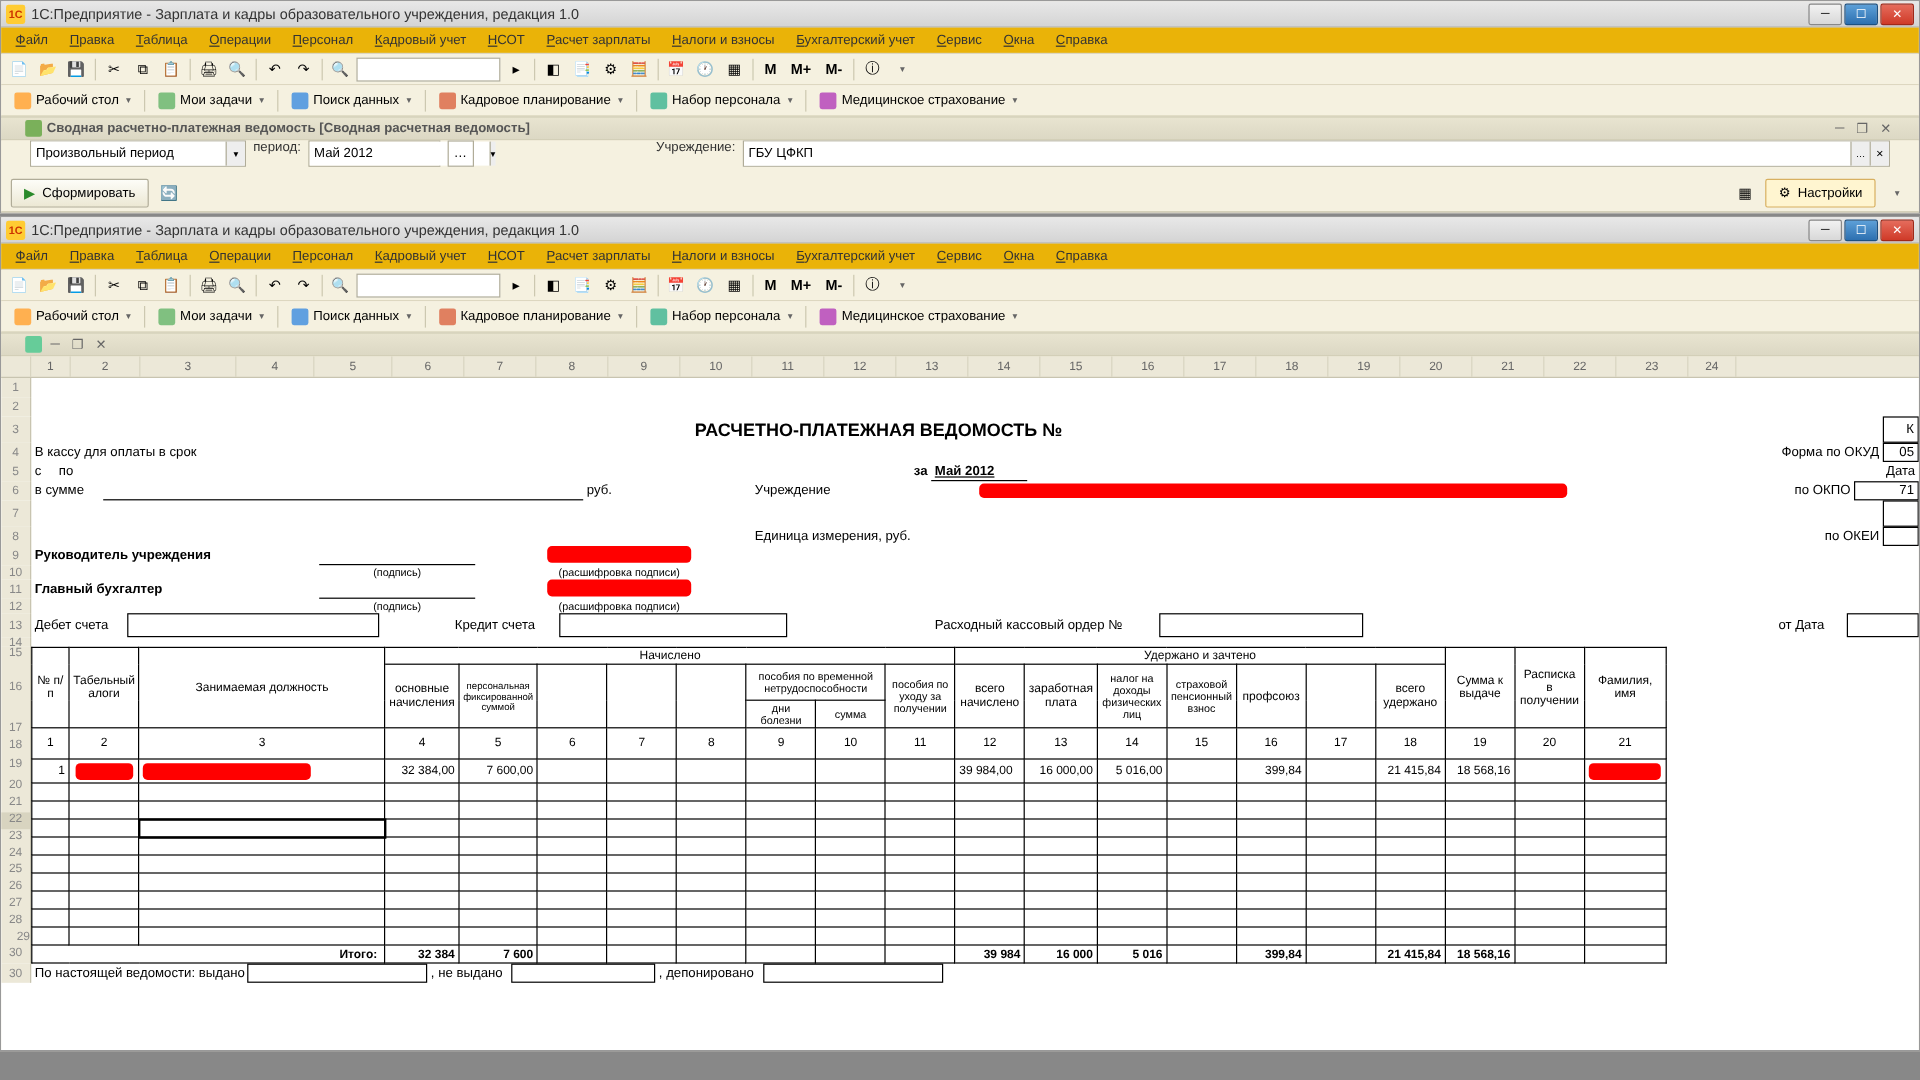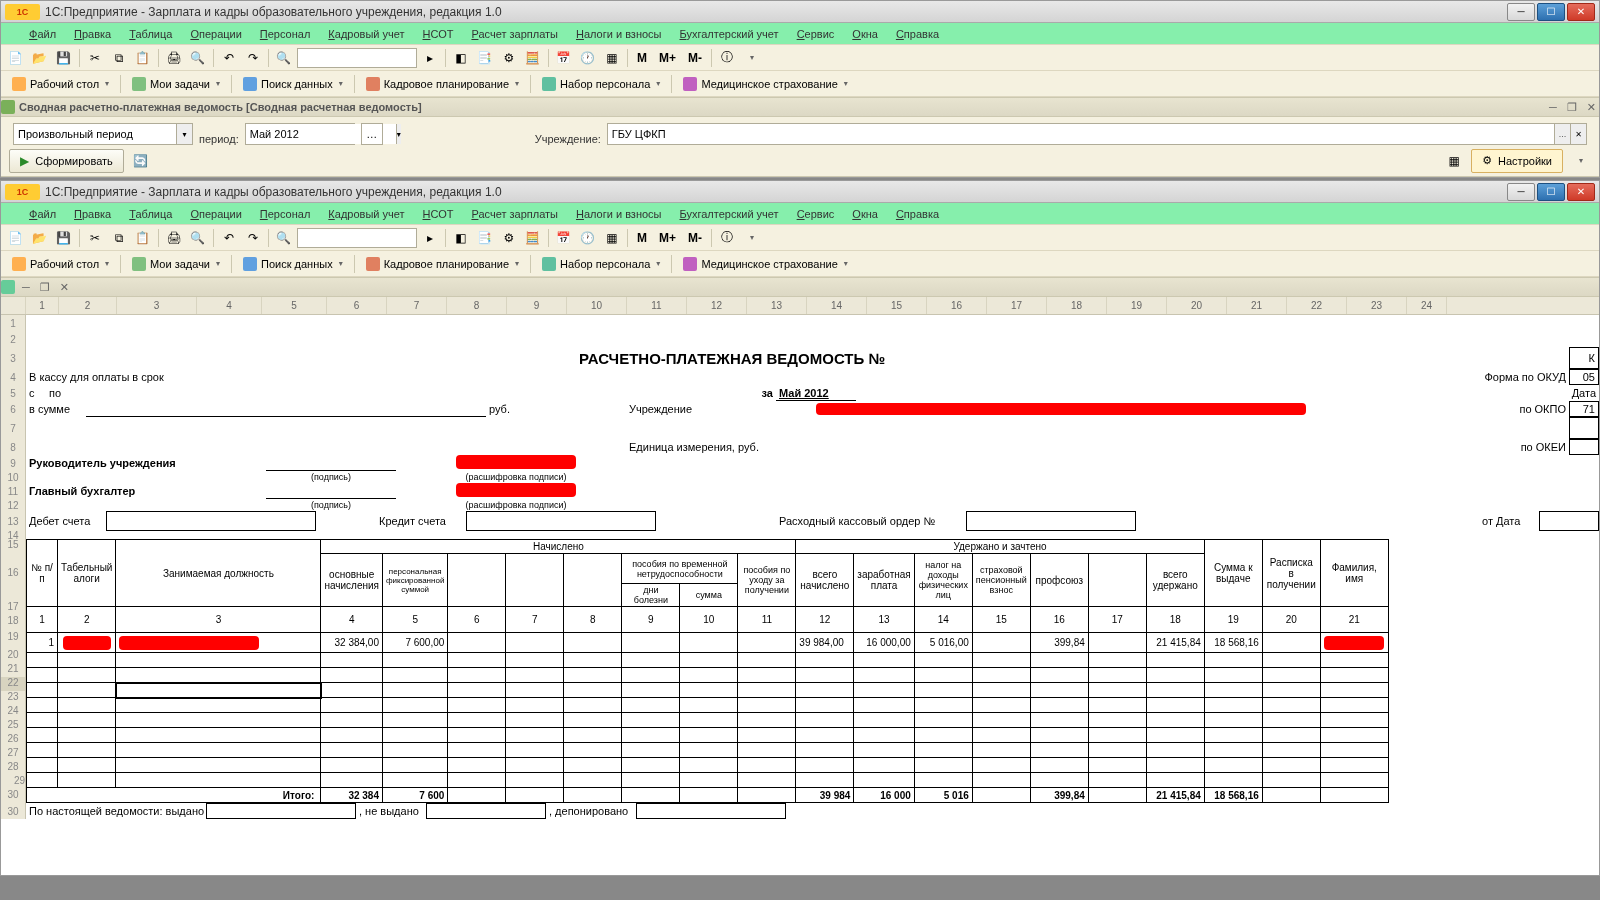--- a/index.html
+++ b/index.html
@@ -1,46 +1,46 @@
 <!DOCTYPE html>
 <html><head>
 <meta charset="utf-8">
 <style>
 * { box-sizing: border-box; margin: 0; padding: 0; }
 body { font-family: Tahoma, Arial, sans-serif; font-size: 11px; background: #888; overflow: hidden; width: 1600px; height: 900px; }
 
 .window { background: #f5f1e0; border: 1px solid #999; position: relative; }
 .titlebar { height: 22px; background: linear-gradient(#e8e8e8, #d4d4d4); display: flex; align-items: center; padding: 0 4px; border-bottom: 1px solid #aaa; }
-.titlebar .icon { width: 35px; height: 16px; background: #ffcc33; border-radius: 2px; margin-right: 5px; font-size: 9px; display:flex; align-items:center; justify-content:center; color:#cc3300; font-weight:bold;text-align:center;}
+.titlebar .icon { width: 16px; height: 16px; background: #ffcc33; border-radius: 2px; margin-right: 5px; font-size: 9px; display:flex; align-items:center; justify-content:center; color:#cc3300; font-weight:bold;text-align:center;}
 .title-text { flex: 1; font-size: 12px; color: #333; }
 .win-controls { display: flex; gap: 2px; }
 .win-btn { width: 28px; height: 18px; background: linear-gradient(#f2f2f2,#d8d8d8); border: 1px solid #888; border-radius: 2px; font-size: 10px; display: flex; align-items: center; justify-content: center; cursor: pointer; }
 .win-btn.close { background: linear-gradient(#e56c5c,#cf3a28); color: #fff; border-color:#a02818;}
 .win-btn.max { background: linear-gradient(#5da0d8,#2d70b0); color:#fff; border-color:#1d5080;}
 
-.menubar { height: 22px; display: flex; align-items: center; padding: 0 20px; gap: 2px; background: #86efac; border-bottom: 1px solid #ddd7c0;}
+.menubar { height: 22px; display: flex; align-items: center; padding: 0 4px; gap: 2px; background: #eab308; border-bottom: 1px solid #ddd7c0;}
 .menu-item { padding: 2px 8px; cursor: pointer; color: #333; }
 .menu-item u { text-decoration: underline; }
 
 .toolbar { height: 26px; display: flex; align-items: center; padding: 0 4px; gap: 2px; background: #f5f1e0; border-bottom: 1px solid #ddd7c0;}
 .tb-btn { width: 22px; height: 22px; display: flex; align-items: center; justify-content: center; cursor: pointer; border: 1px solid transparent; border-radius: 2px; font-size: 12px;}
 .tb-sep { width: 1px; height: 18px; background: #ccc8b0; margin: 0 2px; }
 .tb-input { height: 20px; border: 1px solid #b0ac98; padding: 0 4px; background: #fff; }
 .tb-linkbtn { display: flex; align-items: center; gap: 4px; padding: 2px 6px; cursor: pointer; border: 1px solid transparent; border-radius: 2px;}
 .tb-linkbtn .ico { width: 14px; height: 14px; background: #ffb050; border-radius: 2px; display:flex;align-items:center;justify-content:center;font-size:9px;}
 .dd-arrow { font-size: 8px; color: #666; margin-left: 2px;}
 .dd-arrow:after { content: "▾"; }
 
-.subwin-header { height: 20px; background: linear-gradient(#e8e4d0,#dcd8c4); display: flex; align-items: center; padding: 0 0; border-top: 1px solid #ccc8b0; border-bottom: 1px solid #ccc8b0;}
+.subwin-header { height: 20px; background: linear-gradient(#e8e4d0,#dcd8c4); display: flex; align-items: center; padding: 0 20px; border-top: 1px solid #ccc8b0; border-bottom: 1px solid #ccc8b0;}
 .subwin-header .sicon { width: 14px; height: 14px; background: #7ab05a; margin-right: 4px; border-radius:2px;}
 .subwin-header .stitle { flex: 1; font-weight: bold; color: #555; font-size: 11px;}
 .subwin-ctrl { display: flex; gap: 4px; font-size: 11px; color: #666;}
 .subwin-ctrl span { cursor: pointer; padding: 0 3px;}
 
-.form-row { height: 28px; display: flex; align-items: flex-end; padding: 0 12px; gap: 6px; background: #f5f1e0;}
+.form-row { height: 28px; display: flex; align-items: flex-start; padding: 0 24px; gap: 6px; background: #f5f1e0;}
 .combo { display: flex; align-items: center; height: 22px; border: 1px solid #b0ac98; background: #fff;}
 .combo input { border: none; height: 20px; padding: 0 4px; flex: 1; font-size: 11px;}
 .combo .cbtn { width: 16px; height: 20px; background: #eee; border-left: 1px solid #b0ac98; display: flex; align-items: center; justify-content: center; font-size: 8px; cursor: pointer;}
 .label { color: #333; }
 .dots-btn { width: 22px; height: 22px; border: 1px solid #b0ac98; background: #fff; display: flex; align-items: center; justify-content: center; cursor: pointer;}
 
 .action-row { height: 32px; display: flex; align-items: center; padding: 0 8px; gap: 6px; background: #f5f1e0; border-bottom: 1px solid #ccc8b0;}
 .btn { height: 24px; padding: 0 10px; border: 1px solid #b0ac98; background: linear-gradient(#fdfdf8,#ece8d4); display: flex; align-items: center; gap: 6px; cursor: pointer; border-radius: 2px;}
 .btn .play { color: #2a8a2a; font-size: 12px;}
 .spacer { flex: 1; }
@@ -394,21 +394,21 @@
       <div class="rownum-col">6</div>
       <div class="scell" style="width:60px;border:none">в сумме</div>
       <div class="scell thick-b" style="width:400px;border:none;border-bottom:1px solid #000"></div>
       <div class="scell" style="width:40px;border:none">руб.</div>
       <div class="scell" style="width:100px;border:none"></div>
       <div class="scell" style="width:100px;border:none">Учреждение</div>
       <div class="scell" style="width:90px;border:none"></div>
       <div class="redact" style="width:490px;height:12px;margin-top:2px"></div>
       <div style="flex:1"></div>
       <div class="scell right" style="width:60px;border:none">по ОКПО</div>
-      <div class="scell border-box right" style="width:30px">71</div>
+      <div class="scell border-box right" style="width:54px">71</div>
     </div>
 
     <div class="sheet-row" style="height:22px">
       <div class="rownum-col">7</div>
       <div class="scell" style="width:600px;border:none"></div>
       <div style="flex:1"></div>
       <div class="scell border-box" style="width:30px"></div>
     </div>
 
     <div class="sheet-row">

